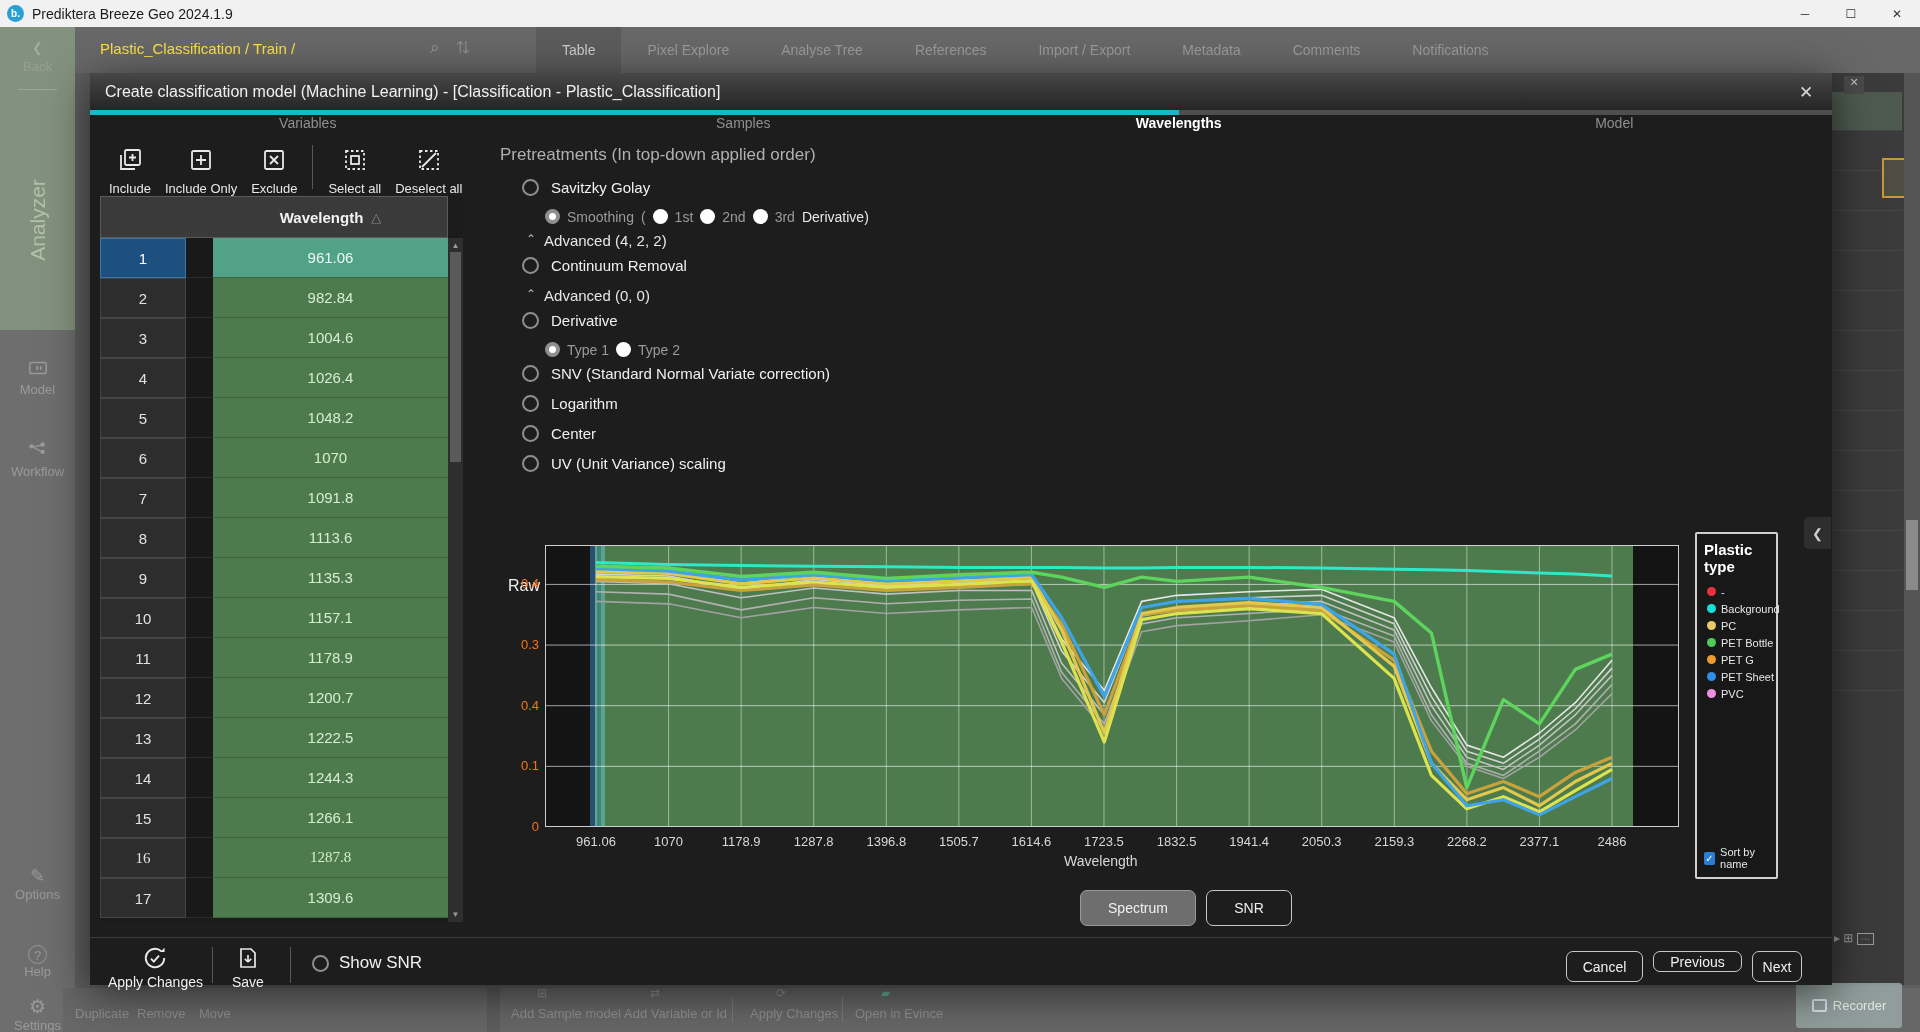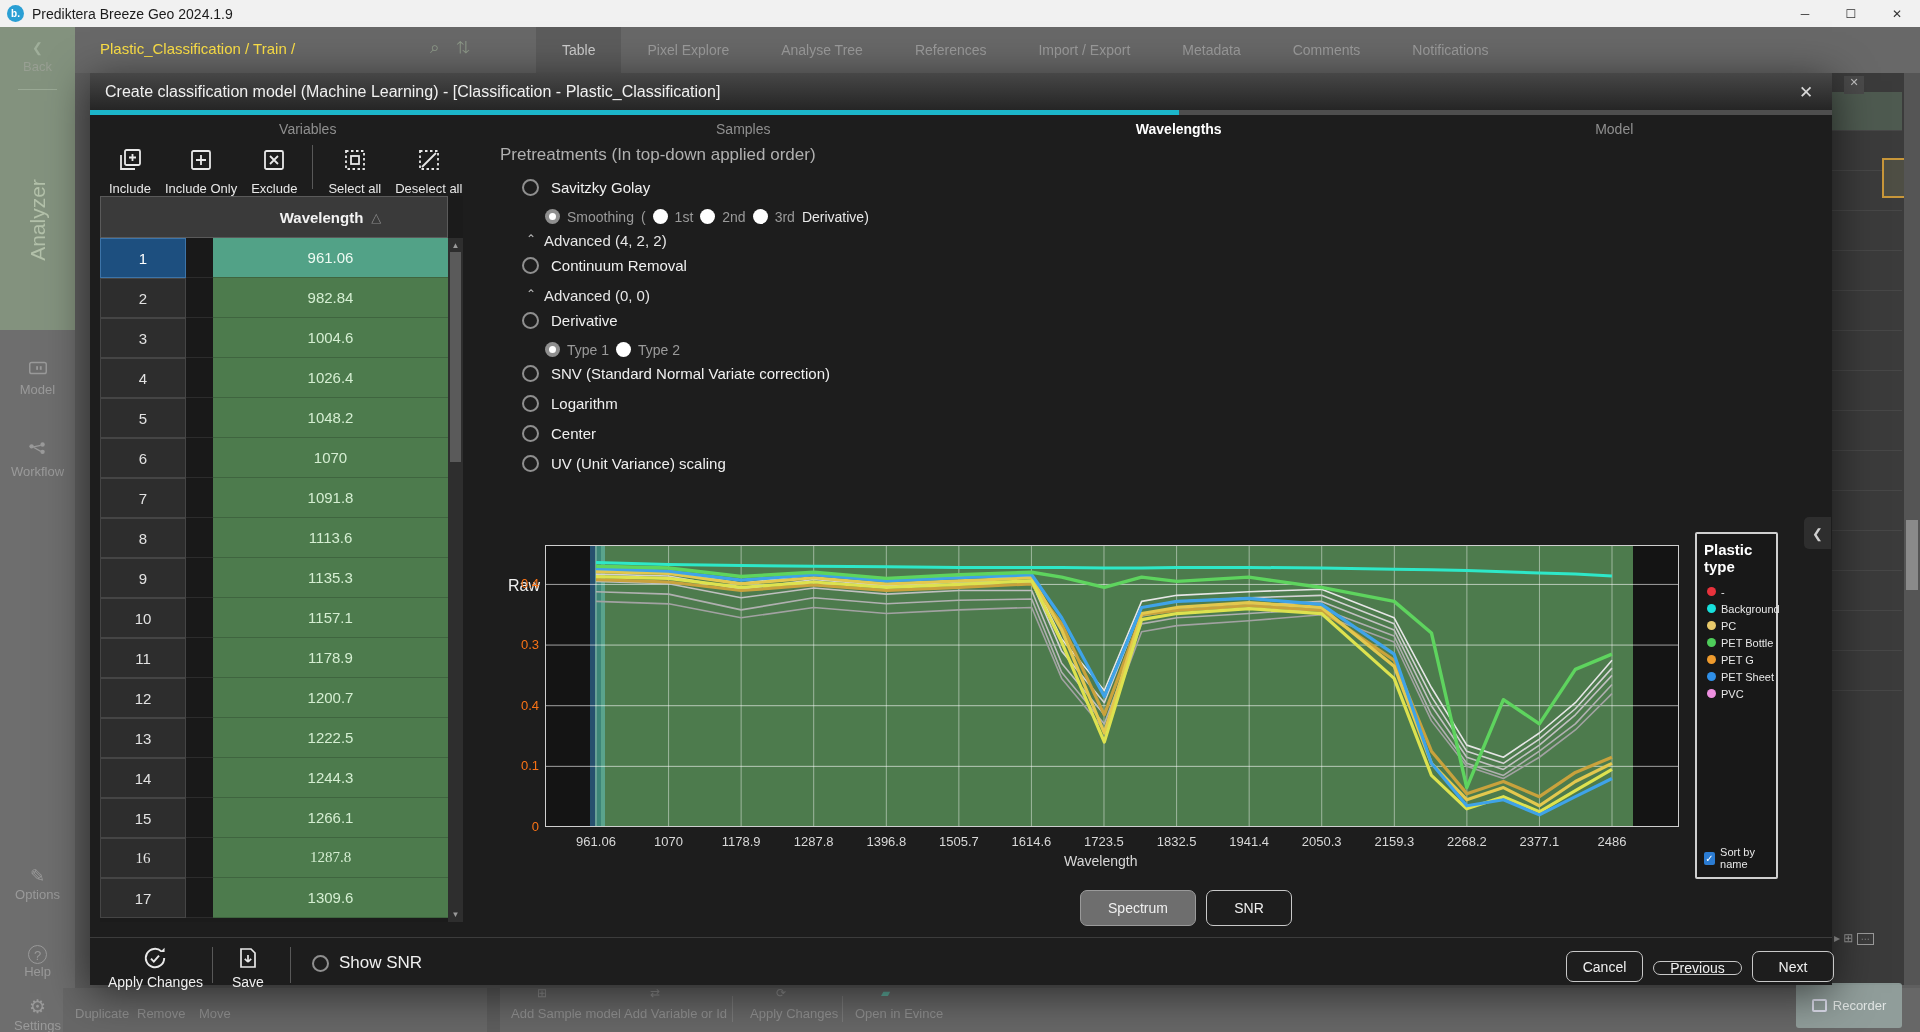--- a/index.html
+++ b/index.html
@@ -49,21 +49,21 @@
   .dialog { left:90px; top:73px; width:1742px; height:912px; background:#1d1d1d;
             box-shadow:0 8px 40px rgba(0,0,0,.6); }
   .dlg-head { position:absolute; left:0; top:0; width:100%; height:37px;
               background:linear-gradient(#474747,#252525); color:#f0f0f0; font-size:16px;
               display:flex; align-items:center; padding-left:15px; }
   .dlg-close { position:absolute; right:14px; top:8px; width:24px; height:22px; color:#d8d8d8;
                font-size:17px; display:flex; align-items:center; justify-content:center; }
   .prog-track { position:absolute; left:0; top:37px; width:100%; height:5px; background:#4e4e4e; }
   .prog-fill { height:5px; background:#1cb6ca; }
   .steps { position:absolute; left:0; top:42px; width:100%; height:26px; display:flex; }
-  .step { flex:1; text-align:center; color:#8f8f8f; font-size:14px; padding-top:6px; }
+  .step { flex:1; text-align:center; color:#8f8f8f; font-size:14px; padding-top:0; }
   .step.active { color:#ffffff; font-weight:bold; }
 
   
   .tb { position:absolute; left:12px; top:68px; display:flex; align-items:flex-start; }
   .tb-item { display:flex; flex-direction:column; align-items:center; gap:4px; padding:6px 7px; color:#e8e8e8; }
   .tb-item span { font-size:13px; white-space:nowrap; }
   .tb-sep { width:1px; height:44px; background:#585858; margin:4px 8px 0; }
   .tb svg { width:26px; height:26px; }
 
   
@@ -560,22 +560,22 @@
           <path d="M12 9v7m0 0-3.2-3.2M12 16l3.2-3.2" fill="none" stroke="#e8e8e8" stroke-width="1.7"></path>
         </svg>
       <span>Save</span>
     </div>
     <div class="foot-sep" style="left:200px; top:874px;"></div>
     <div class="showsnr" style="left:222px; top:880px;">
       <span class="radio-o"></span>
       <span>Show SNR</span>
     </div>
     <div class="abs btn btn-line" style="left:1476px; top:878px; width:77px; height:31px;">Cancel</div>
-    <div class="abs btn btn-line" style="left:1563px; top:878px; width:89px; height:14px;margin-top:10px;">Previous</div>
-    <div class="abs btn btn-line" style="left:1662px; top:878px; width:82px; height:31px;">Next</div>
+    <div class="abs btn btn-line" style="left:1563px; top:878px; width:89px; height:21px;">Previous</div>
+    <div class="abs btn btn-line" style="left:1662px; top:878px; width:50px; height:31px;">Next</div>
   </div>
 
   <div class="abs legend">
     <div class="lg-title">Plastic type</div>
     <div id="legend-items">
         <div class="lg-item">
           <span class="lg-dot" style="background:#e8323c"></span>
           <span>-</span>
         </div>
         <div class="lg-item">

